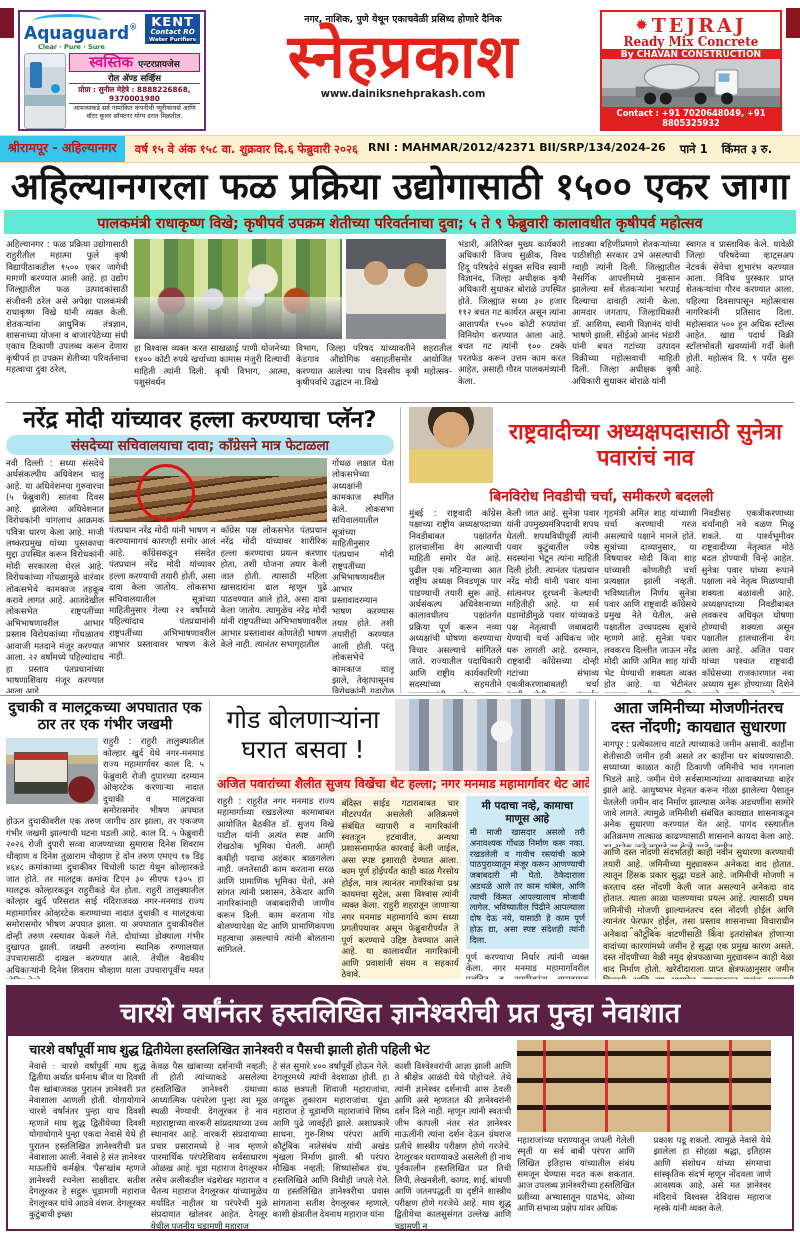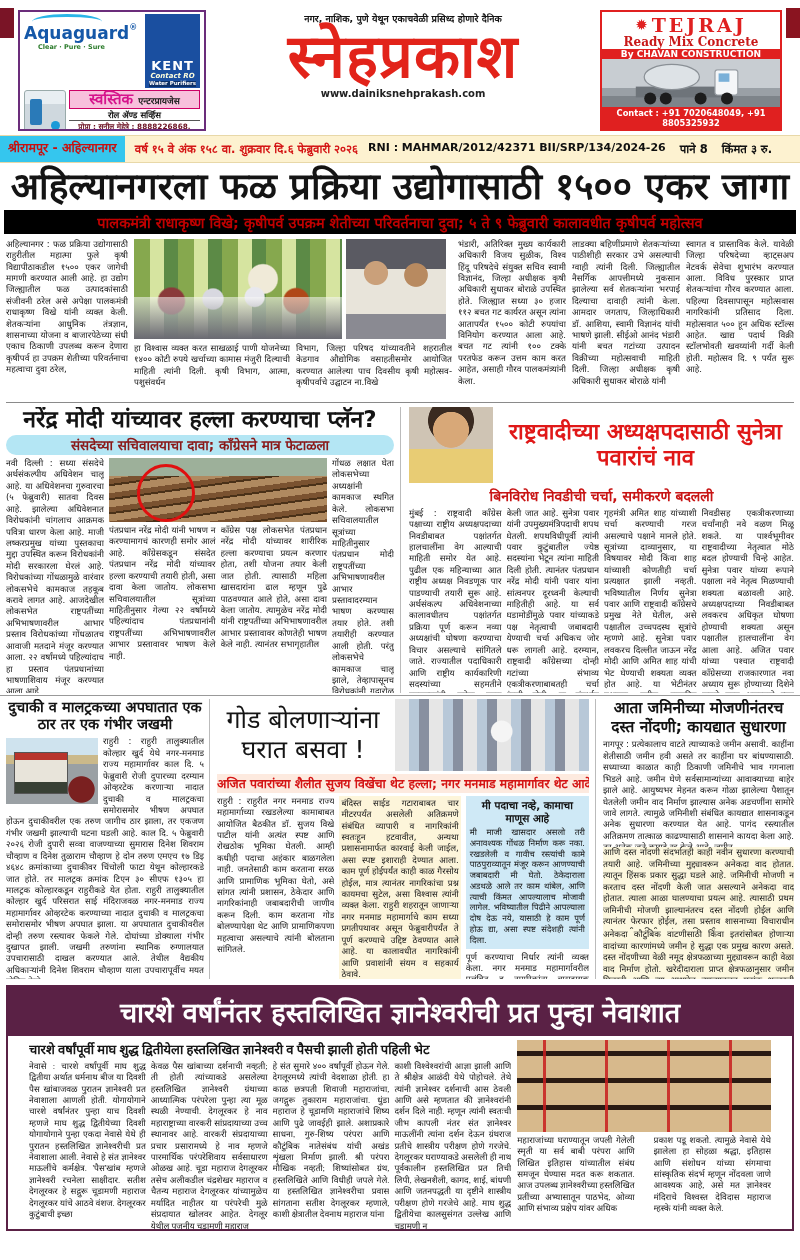--- a/index.html
+++ b/index.html
@@ -12,21 +12,21 @@
   .corner-mark{position:absolute;top:8px;width:14px;height:30px;background:#7a1426;}
   .corner-mark.left{left:0;}
   .corner-mark.right{right:0;background:#8a1420;}
   .header{display:flex;align-items:stretch;padding:10px 18px 2px 18px;height:133px;box-sizing:border-box;gap:8px;}
   .ad-left{width:188px;border:2px solid #6b2d7b;background:#fff;padding:2px 4px;box-sizing:border-box;overflow:hidden;}
   .aq-row{display:flex;align-items:flex-start;gap:4px;}
   .aq-brand{color:#1558a8;font-weight:bold;font-size:17px;letter-spacing:0;line-height:1;}
   .aq-wave{display:block;height:6px;width:70px;border-top:3px solid #2ab5e8;border-radius:60%/100% 100% 0 0;margin:0 0 1px 8px;}
   .aq-tag{font-size:6.5px;color:#2a7a2a;font-weight:bold;margin-left:14px;}
   .kent-box{background:#1a4fa0;color:#fff;font-weight:bold;text-align:center;padding:1px 4px;line-height:1.05;margin-left:auto;}
-  .kent-box .k1{font-size:13px;letter-spacing:1px;margin-top:44px;}
+  .kent-box .k1{font-size:13px;letter-spacing:1px;}
   .kent-box .k2{font-size:7px;color:#ffd;font-style:italic;}
   .kent-box .k3{font-size:5.5px;background:#0c2f66;display:block;margin-top:1px;}
   .ad-left-body{display:flex;gap:3px;margin-top:2px;}
   .purifier{width:40px;height:74px;background:linear-gradient(180deg,#e8eef2 0 18%,#cfd8de 18% 55%,#9fb6c4 55% 70%,#e2e8ea 70%);border:1px solid #9aa;border-radius:3px;position:relative;flex:none;}
   .purifier:before{content:"";position:absolute;left:5px;top:8px;width:12px;height:26px;background:#2a7ab8;border-radius:2px;}
   .purifier:after{content:"";position:absolute;right:5px;top:30px;width:9px;height:9px;background:#1a9ad8;border-radius:50%;}
   .swastik-name{background:#f8c0dc;color:#d6148c;font-weight:bold;font-size:15px;text-align:center;border:1px solid #c06;line-height:1.15;}
   .swastik-name small{color:#222;font-size:9px;font-weight:bold;}
   .ad-line1{font-size:8.5px;font-weight:bold;text-align:center;border-bottom:1px solid #555;}
   .ad-line2{font-size:7.3px;font-weight:bold;color:#6b1020;text-align:center;border-bottom:1px solid #555;}
@@ -47,21 +47,21 @@
 
   
   .dateline{display:flex;align-items:stretch;background:#fdf2d0;margin:2px 0 0 0;border-top:1px solid #e8d8a8;border-bottom:1px solid #e8d8a8;height:26px;}
   .dateline .loc{background:#35c6ee;color:#c81010;font-weight:bold;font-size:12.5px;padding:3px 8px;white-space:nowrap;}
   .dateline .issue{color:#d41414;font-weight:bold;font-size:11.5px;padding:5px 4px 0 10px;white-space:nowrap;}
   .dateline .rni{color:#101010;font-weight:bold;font-size:11px;padding:5px 4px 0 6px;white-space:nowrap;}
   .dateline .pg{color:#101010;font-weight:bold;font-size:11.5px;padding:5px 4px 0 10px;white-space:nowrap;}
 
   
   .lead-headline{font-size:37px;font-weight:bold;text-align:center;line-height:1.1;padding:4px 4px 2px 4px;}
-  .lead-subbar{background:#000000;color:#c00000;font-weight:bold;font-size:14.5px;text-align:center;padding:2px 0;margin:0 4px;}
+  .lead-subbar{background:#5eead4;color:#c00000;font-weight:bold;font-size:14.5px;text-align:center;padding:2px 0;margin:0 4px;}
   .lead-body{display:flex;gap:6px;padding:5px 6px 4px 6px;height:166px;box-sizing:border-box;}
   .lead-c1{width:122px;flex:none;}
   .lead-mid{width:318px;flex:none;display:flex;flex-direction:column;}
   .lead-photos{display:flex;gap:4px;height:100px;}
   .photo{position:relative;overflow:hidden;flex:none;}
   .photo-lead{width:208px;height:100px;background:
     radial-gradient(circle at 18% 62%,#8a3a3a 0 7%,transparent 8%),
     radial-gradient(circle at 38% 60%,#d8d8e0 0 7%,transparent 8%),
     radial-gradient(circle at 58% 58%,#e8e8ee 0 7%,transparent 8%),
     radial-gradient(circle at 78% 62%,#b04818 0 7%,transparent 8%),
@@ -208,21 +208,21 @@
         </svg>
       </div>
       <div class="tejraj-contact">Contact : +91 7020648049, +91 8805325932</div>
     </div>
   </div>
 
   <div class="dateline">
     <span class="loc">श्रीरामपूर - अहिल्यानगर</span>
     <span class="issue">वर्ष १५ वे  अंक १५८ वा. शुक्रवार दि.६ फेब्रुवारी २०२६</span>
     <span class="rni">RNI : MAHMAR/2012/42371  BII/SRP/134/2024-26</span>
-    <span class="pg">पाने 8</span>
+    <span class="pg">पाने 1</span>
     <span class="pg">किंमत ३ रु.</span>
   </div>
 
   <div>
     <div class="lead-headline nowrap">अहिल्यानगरला फळ प्रक्रिया उद्योगासाठी १५०० एकर जागा</div>
     <div class="lead-subbar nowrap">पालकमंत्री राधाकृष्ण विखे; कृषीपर्व उपक्रम शेतीच्या परिवर्तनाचा दुवा; ५ ते ९ फेब्रुवारी कालावधीत कृषीपर्व महोत्सव</div>
     <div class="lead-body">
       <div class="lead-c1 bodytxt">अहिल्यानगर : फळ प्रक्रिया उद्योगासाठी राहुरीतील महात्मा फुले कृषी विद्यापीठाकडील १५०० एकर जागेची मागणी करण्यात आली आहे. हा उद्योग जिल्ह्यातील फळ उत्पादकांसाठी संजीवनी ठरेल असे अपेक्षा पालकमंत्री राधाकृष्ण विखे यांनी व्यक्त केली. शेतकऱ्यांना आधुनिक तंत्रज्ञान, शासनाच्या योजना व बाजारपेठेच्या संधी एकाच ठिकाणी उपलब्ध करून देणारा कृषीपर्व हा उपक्रम शेतीच्या परिवर्तनाचा महत्वाचा दुवा ठरेल,</div>
       <div class="lead-mid">
         <div class="lead-photos">

